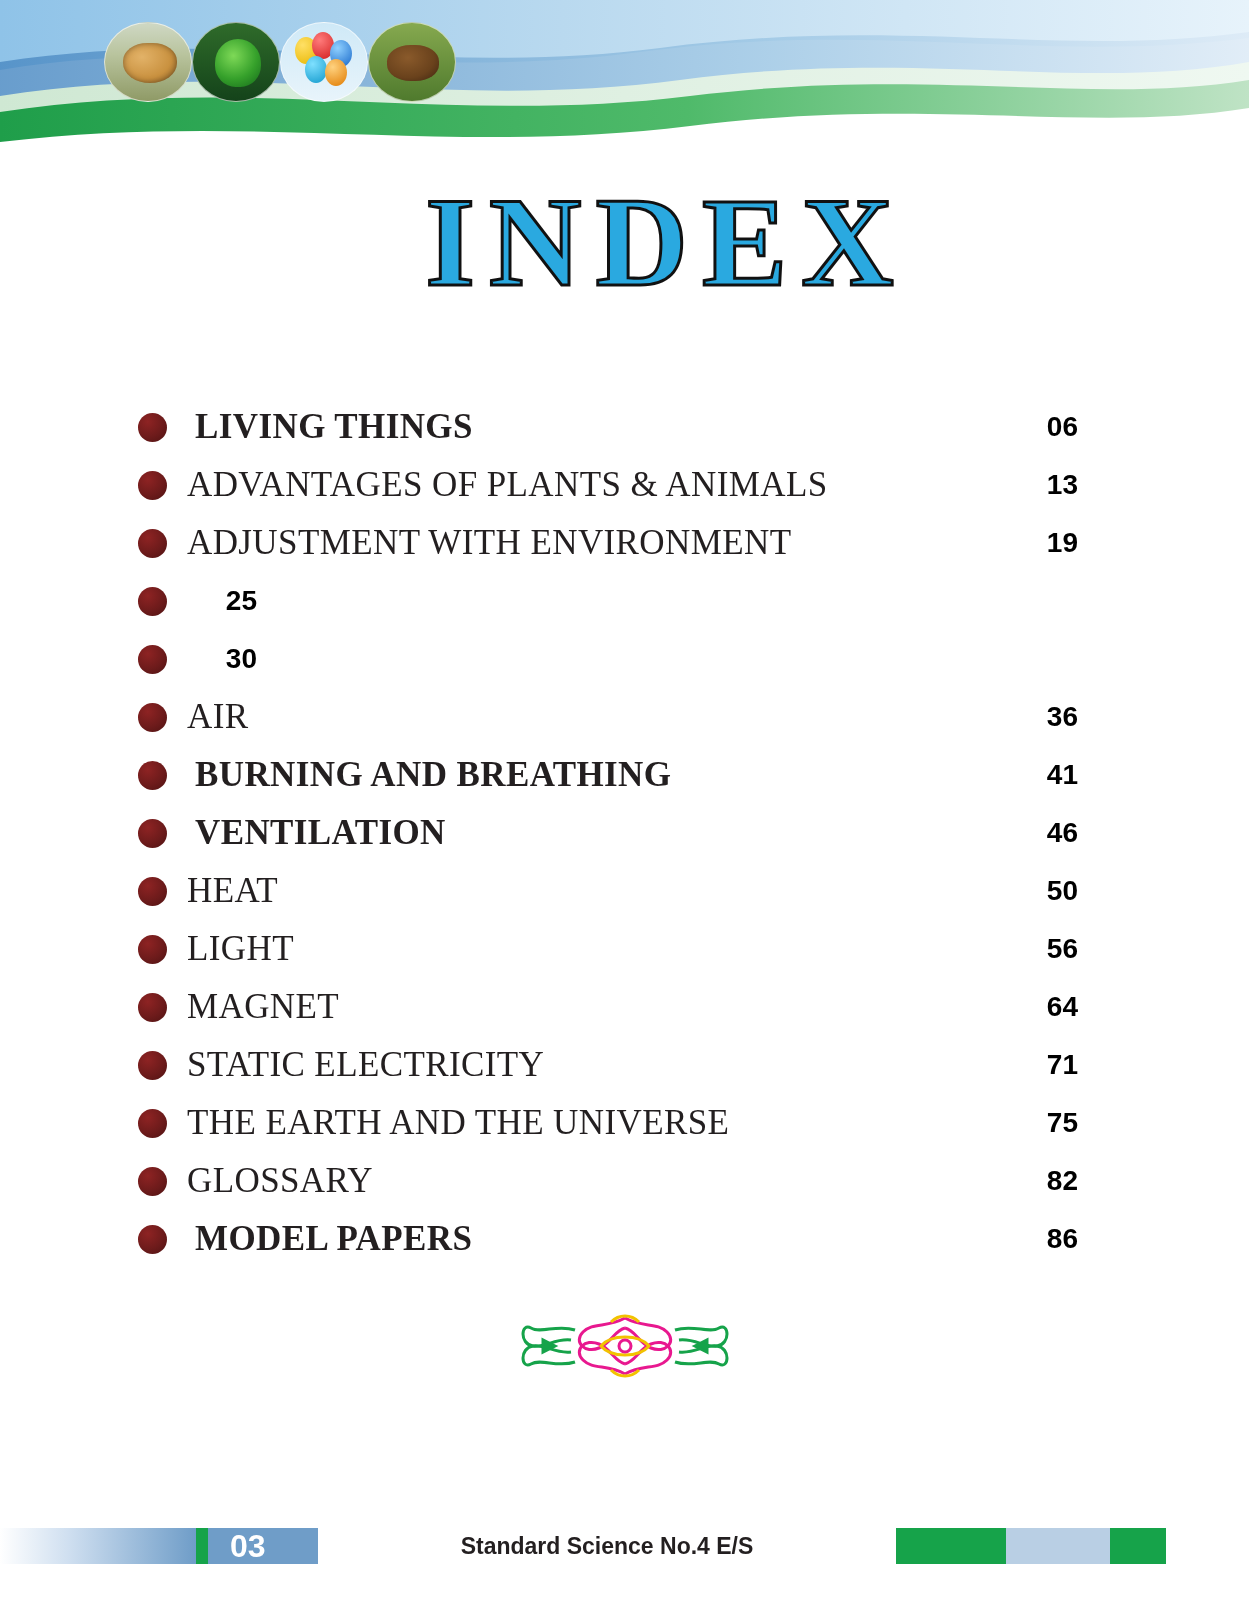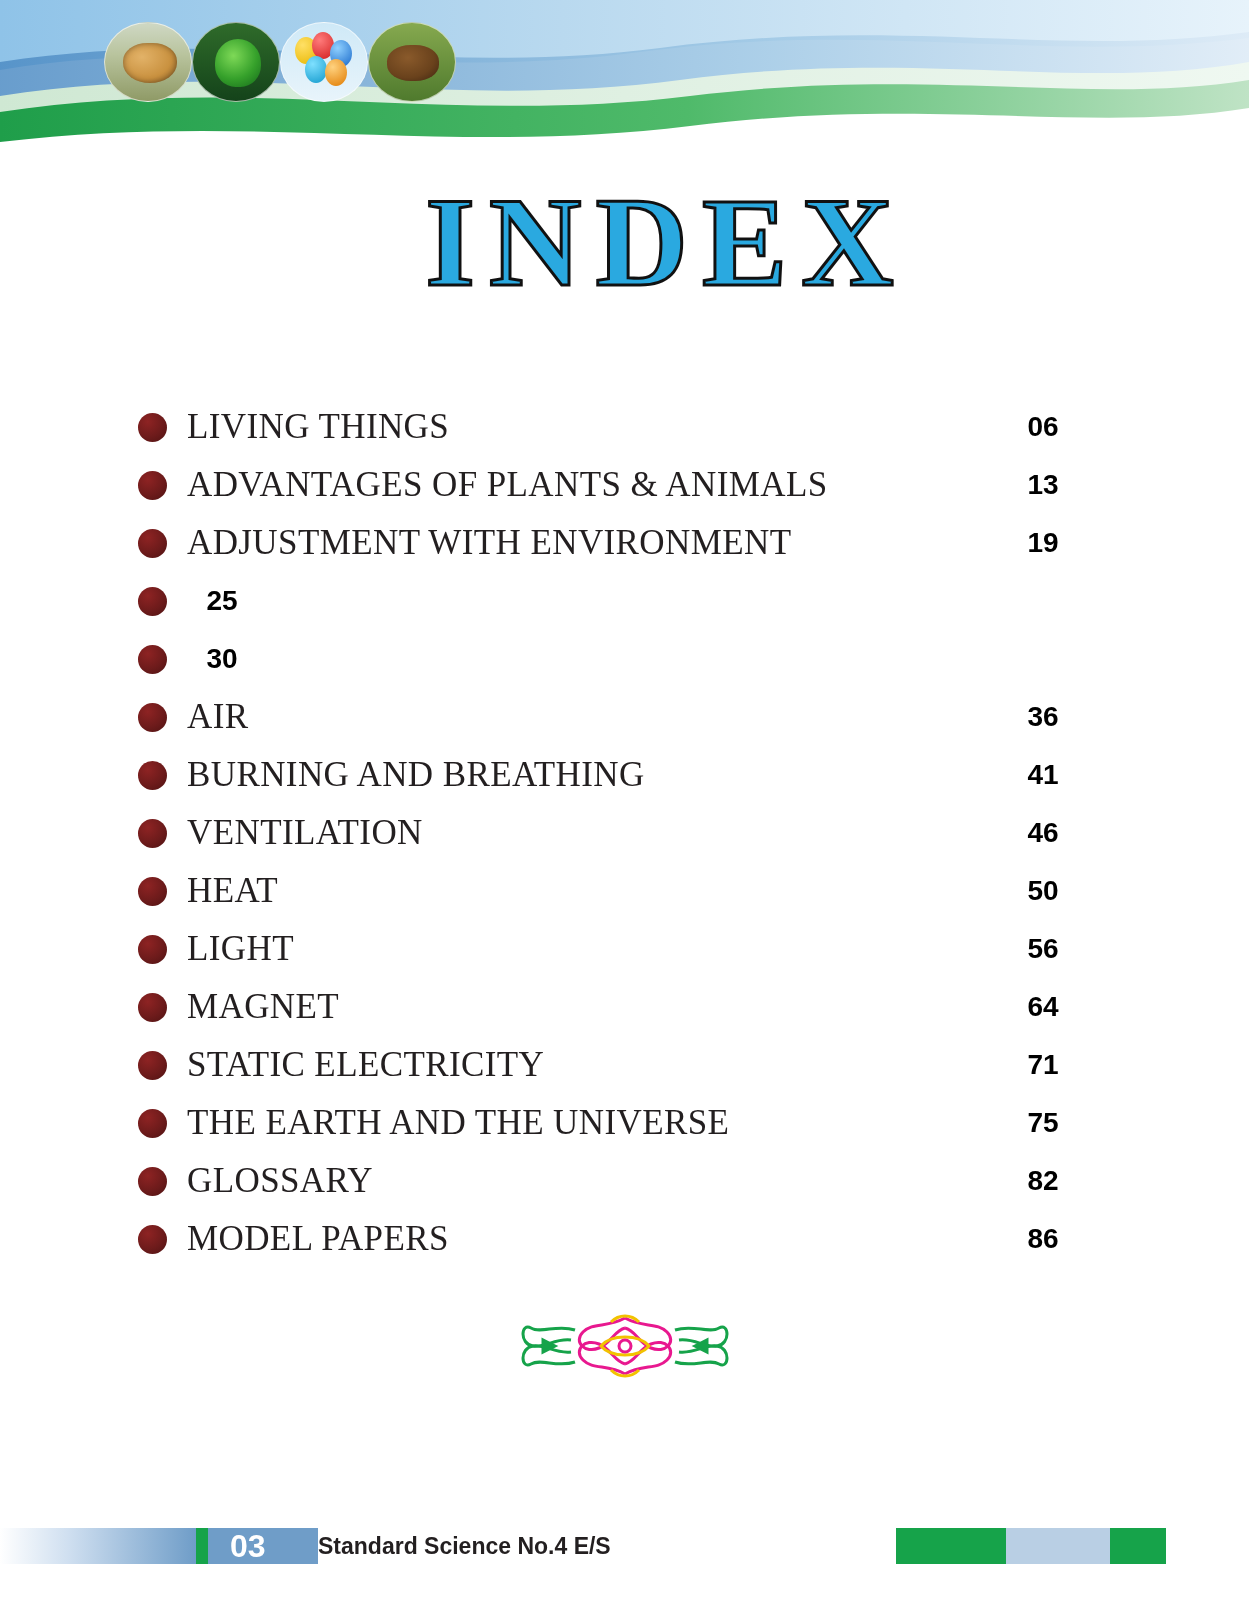--- a/index.html
+++ b/index.html
@@ -142,26 +142,27 @@
   }
   .toc-label {
     flex: 1 1 auto;
     font-family: "Liberation Serif", serif;
     font-size: 35px;
     color: #231f20;
     letter-spacing: 0.4px;
     white-space: nowrap;
   }
   .toc-label.bold {
-    font-weight: normal;
+    font-weight: bold;
+    margin-left: 8px;
   }
   .toc-page {
     flex: 0 0 auto;
     width: 70px;
-    text-align: center;
+    text-align: right;
     font-family: "Liberation Sans", sans-serif;
     font-weight: bold;
     font-size: 28px;
     color: #000000;
   }
 
   
   .ornament {
     position: absolute;
     top: 1310px;
@@ -238,20 +239,21 @@
     padding-left: 12px;
     box-sizing: border-box;
   }
   .footer-caption {
     position: absolute;
     bottom: 36px;
     left: 318px;
     width: 578px;
     height: 36px;
     line-height: 36px;
+    text-align: center;
     font-family: "Liberation Sans", sans-serif;
     font-weight: bold;
     font-size: 23px;
     color: #231f20;
   }
 </style>
 </head>
 <body>
 
 <div class="header-band">

